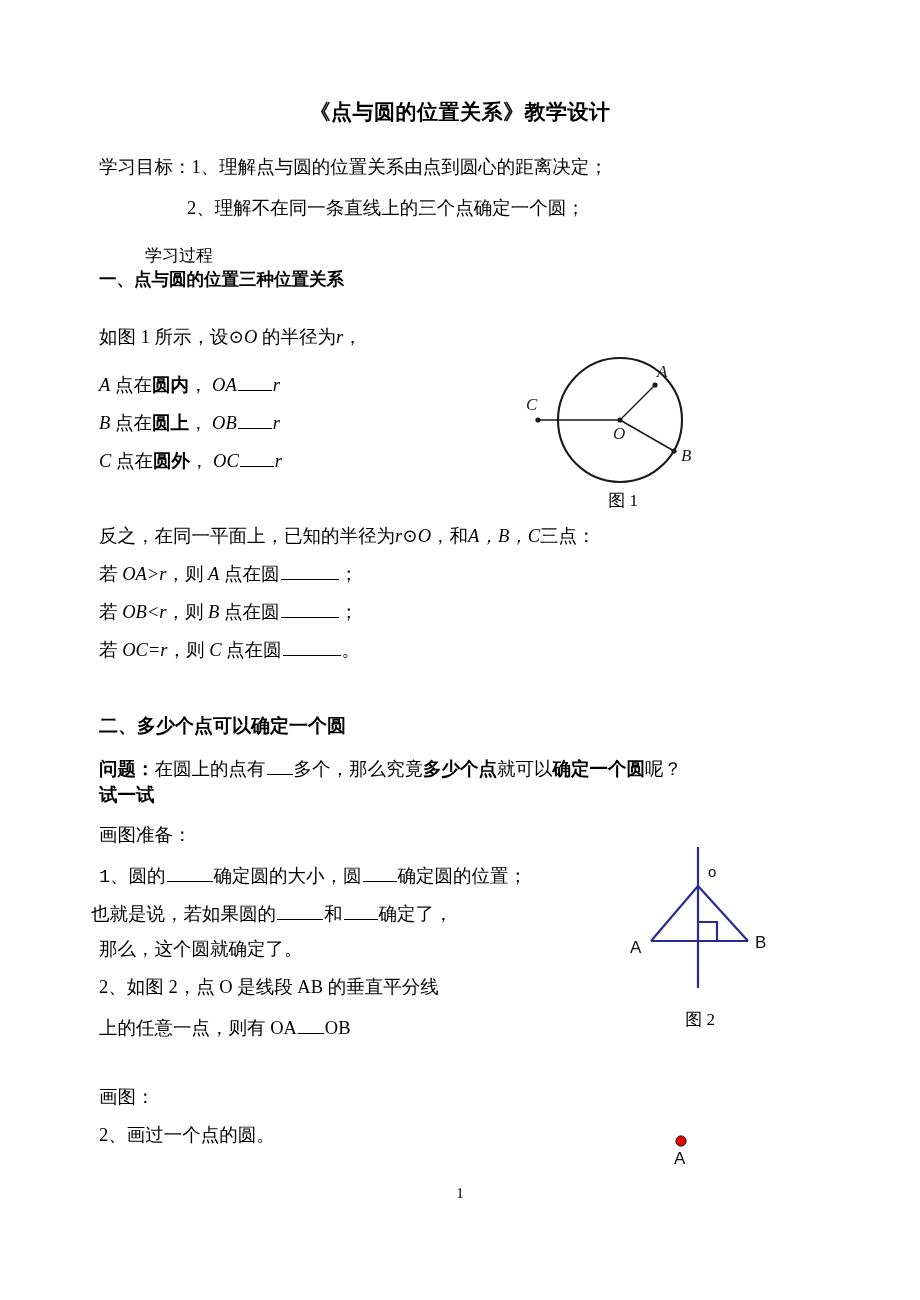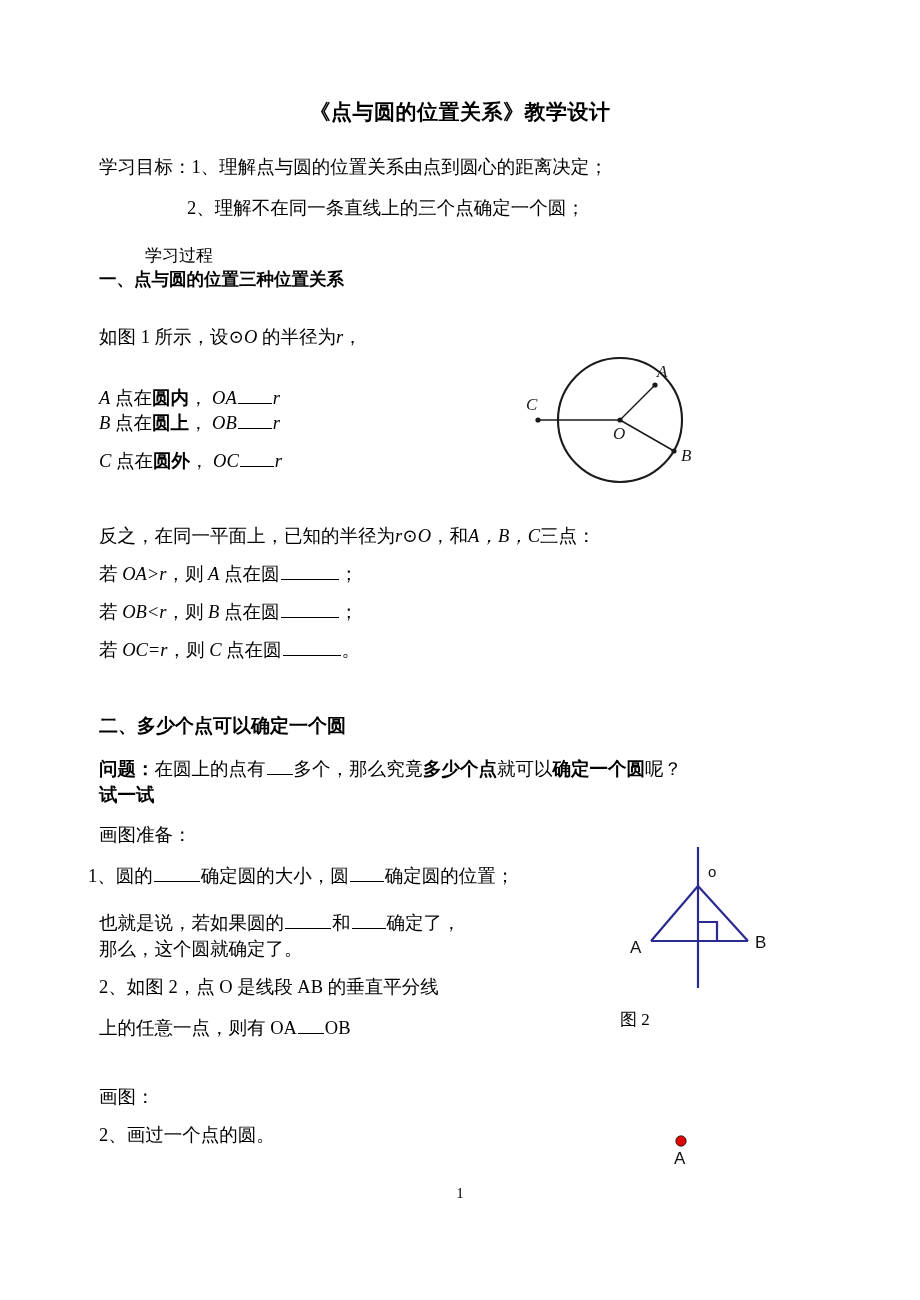--- a/index.html
+++ b/index.html
@@ -57,21 +57,21 @@
   .fig1 { left: 508px; top: 338px; width: 230px; height: 175px; }
   .fig1cap {
     left: 508px; top: 489px; width: 230px;
     text-align: center; font-size: 17px;
   }
 
   
   .fig2 { left: 618px; top: 843px; width: 170px; height: 155px; }
   .fig2cap {
     left: 620px; top: 1008px; width: 160px;
-    text-align: left; font-size: 17px;
+    text-align: center; font-size: 17px;
   }
 
   
   .ptA { left: 660px; top: 1130px; width: 50px; height: 40px; }
 
   .pagenum {
     left: 0; right: 0; top: 1185px;
     text-align: center;
     font-size: 15px;
   }
@@ -93,21 +93,21 @@
   <div class="abs line-sm line cn" style="left:99px; top:247px;margin-left:46px;">学习过程</div>
 
   <div class="abs line cn b" style="left:99px; top:271px; font-size:17.5px;">一、点与圆的位置三种位置关系</div>
 
 
   <div class="abs line cn" style="left:99px; top:328px;">
     <span>如图 1 所示，设</span><span>⊙</span><span class="it">O</span>
     <span>的半径为</span><span class="it">r</span><span>，</span>
   </div>
 
-  <div class="abs line cn" style="left:99px; top:373px;margin-top:13px;">
+  <div class="abs line cn" style="left:99px; top:373px;">
     <span class="it">A</span>
     <span>点在</span><span class="b">圆内</span><span>，</span>
     <span class="it">OA</span><span class="blank bl-s"></span><span class="it">r</span>
   </div>
   <div class="abs line cn" style="left:99px; top:411px;">
     <span class="it">B</span>
     <span>点在</span><span class="b">圆上</span><span>，</span>
     <span class="it">OB</span><span class="blank bl-s"></span><span class="it">r</span>
   </div>
   <div class="abs line cn" style="left:99px; top:449px;">
@@ -128,20 +128,21 @@
       <circle cx="112" cy="82" r="2.6" fill="#1a1a1a"></circle>
       <circle cx="147" cy="47" r="2.6" fill="#1a1a1a"></circle>
       <circle cx="166" cy="113" r="2.6" fill="#1a1a1a"></circle>
       <circle cx="30" cy="82" r="2.6" fill="#1a1a1a"></circle>
       <text x="149" y="39" font-family="Liberation Serif, serif" font-size="17" font-style="italic" fill="#1a1a1a">A</text>
       <text x="173" y="123" font-family="Liberation Serif, serif" font-size="17" font-style="italic" fill="#1a1a1a">B</text>
       <text x="18" y="72" font-family="Liberation Serif, serif" font-size="17" font-style="italic" fill="#1a1a1a">C</text>
       <text x="105" y="101" font-family="Liberation Serif, serif" font-size="17" font-style="italic" fill="#1a1a1a">O</text>
     </svg>
   </div>
+  <div class="abs fig1cap cn">图 1</div>
 
   <div class="abs line cn" style="left:99px; top:562px;">
     <span>若</span>
     <span class="it">OA&gt;r</span><span>，则</span>
     <span class="it">A</span>
     <span>点在圆</span><span class="blank bl-l"></span><span>；</span>
   </div>
 
   <div class="abs line cn" style="left:99px; top:527px;">
     <span>反之，在同一平面上，已知的半径为</span><span class="it">r</span><span>⊙</span><span class="it">O</span><span>，和</span><span class="it">A，B，C</span><span>三点：</span>
@@ -162,25 +163,25 @@
   <div class="abs line cn b" style="left:99px; top:716px; font-size:19px;">二、多少个点可以确定一个圆</div>
 
   <div class="abs line cn" style="left:99px; top:757px;">
     <span class="b">问题：</span><span>在圆上的点有</span><span class="blank bl-xs"></span><span>多个，那么究竟</span><span class="b">多少个点</span><span>就可以</span><span class="b">确定一个圆</span><span>呢？</span>
   </div>
 
   <div class="abs line cn b" style="left:99px; top:786px;">试一试</div>
 
   <div class="abs line cn" style="left:99px; top:826px;">画图准备：</div>
 
-  <div class="abs line cn" style="left:88px; top:864px;">
+  <div class="abs line cn" style="left:99px; top:864px;font-family:Liberation Mono, monospace;">
     <span>1、圆的</span><span class="blank bl-m"></span><span>确定圆的大小，圆</span><span class="blank bl-s"></span><span>确定圆的位置；</span>
   </div>
 
-  <div class="abs line cn" style="left:99px; top:902px;margin-top:9px;">
+  <div class="abs line cn" style="left:91px; top:902px;">
     <span>也就是说，若如果圆的</span><span class="blank bl-m"></span><span>和</span><span class="blank bl-s"></span><span>确定了，</span>
   </div>
 
   <div class="abs line cn" style="left:99px; top:940px;">那么，这个圆就确定了。</div>
 
   <div class="abs line cn" style="left:99px; top:978px;">2、如图 2，点 O 是线段 AB 的垂直平分线</div>
 
   <div class="abs line cn" style="left:99px; top:1016px;">
     <span>上的任意一点，则有 OA</span><span class="blank bl-xs"></span><span>OB</span>
   </div>

